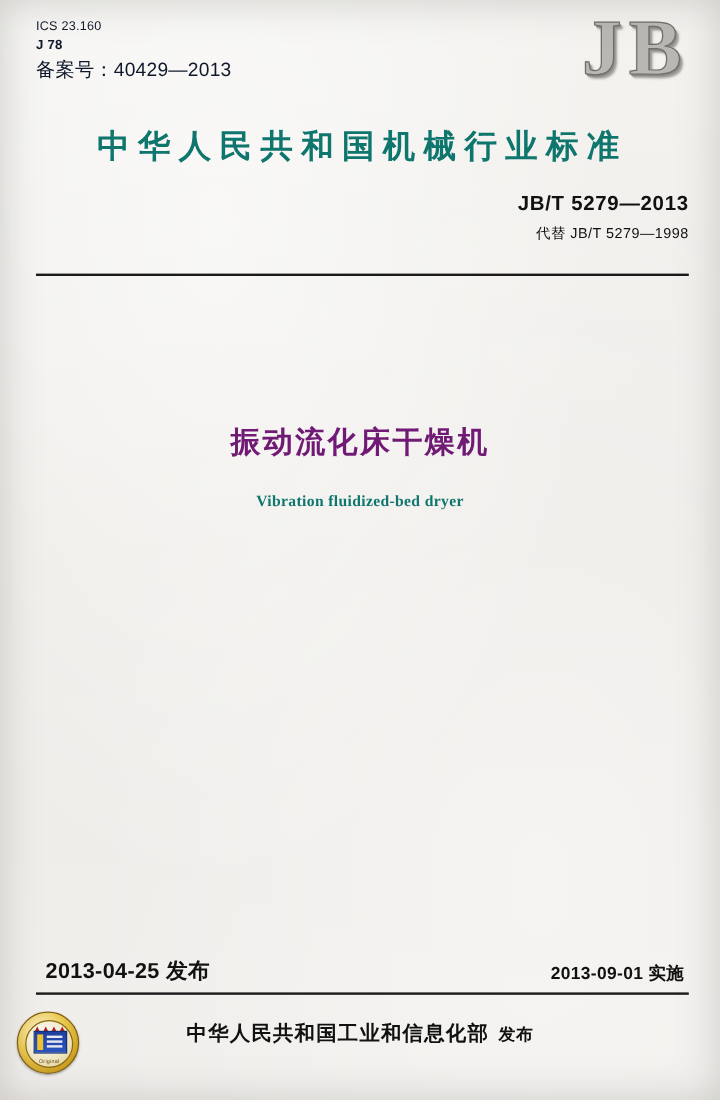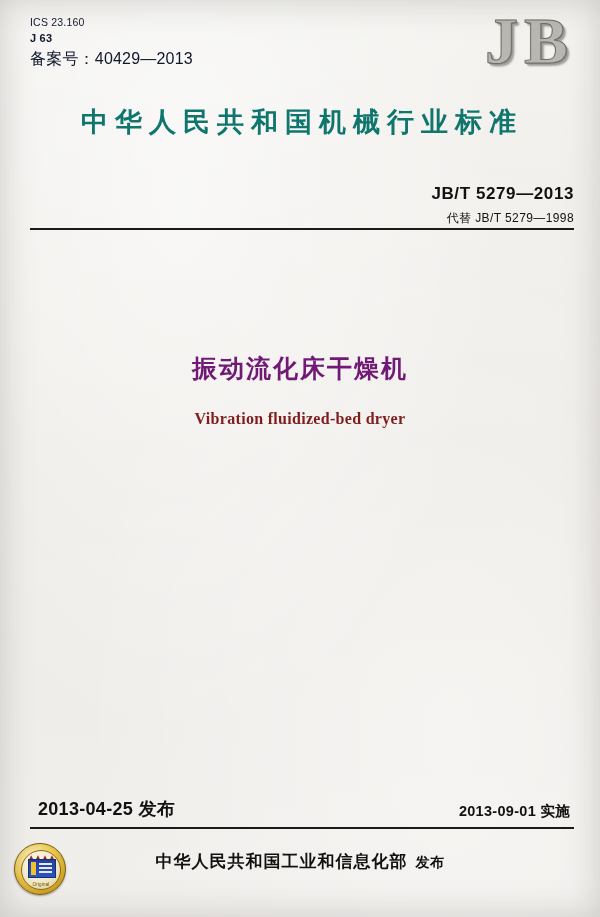--- a/index.html
+++ b/index.html
@@ -95,21 +95,20 @@
     white-space: nowrap;
   }
 
   
   .num-block {
     position: absolute;
     right: 26px;
     top: 160px;
     text-align: right;
     color: #111111;
-    margin-top: 24px;
   }
   .num-main {
     font-size: 17px;
     font-weight: bold;
     letter-spacing: 0.6px;
   }
   .num-sub {
     margin-top: 6px;
     font-size: 12px;
     letter-spacing: 0.4px;
@@ -147,23 +146,23 @@
     color: #701a75;
   }
   .doc-title-en {
     position: absolute;
     left: 0;
     right: 0;
     top: 410px;
     text-align: center;
     font-family: "Liberation Serif", "DejaVu Serif", serif;
     font-weight: bold;
-    font-size: 16px;
+    font-size: 13px;
     letter-spacing: 0.3px;
-    color: #7f1d1d;
+    color: #0f766e;
   }
 
   
   .date-issue {
     position: absolute;
     left: 38px;
     bottom: 96px;
     font-size: 18px;
     font-weight: bold;
     color: #111111;
@@ -279,21 +278,21 @@
 </head>
 <body>
 
 <div class="page">
   <div class="paper-texture"></div>
 
   <div class="content">
 
     <div class="meta">
       <div class="ics">ICS 23.160</div>
-      <div class="cls">J 63</div>
+      <div class="cls">J 78</div>
       <div class="rec">备案号：40429—2013</div>
     </div>
 
     <div class="jb-logo">JB</div>
 
     <div class="std-title">中华人民共和国机械行业标准</div>
 
     <div class="num-block">
       <div class="num-main">JB/T 5279—2013</div>
       <div class="num-sub">代替 JB/T 5279—1998</div>

